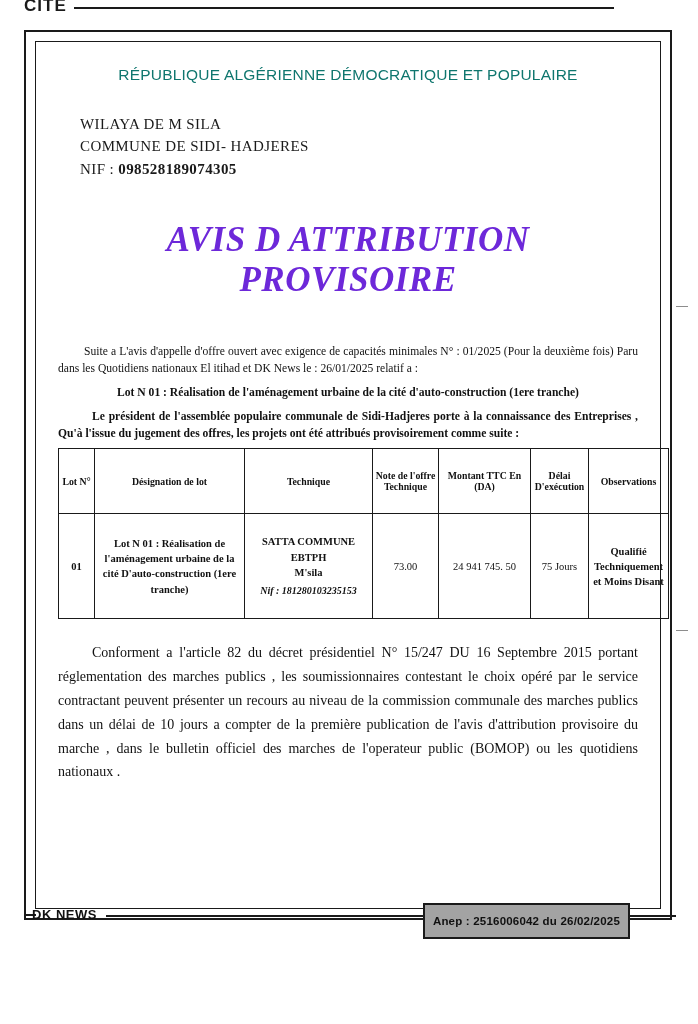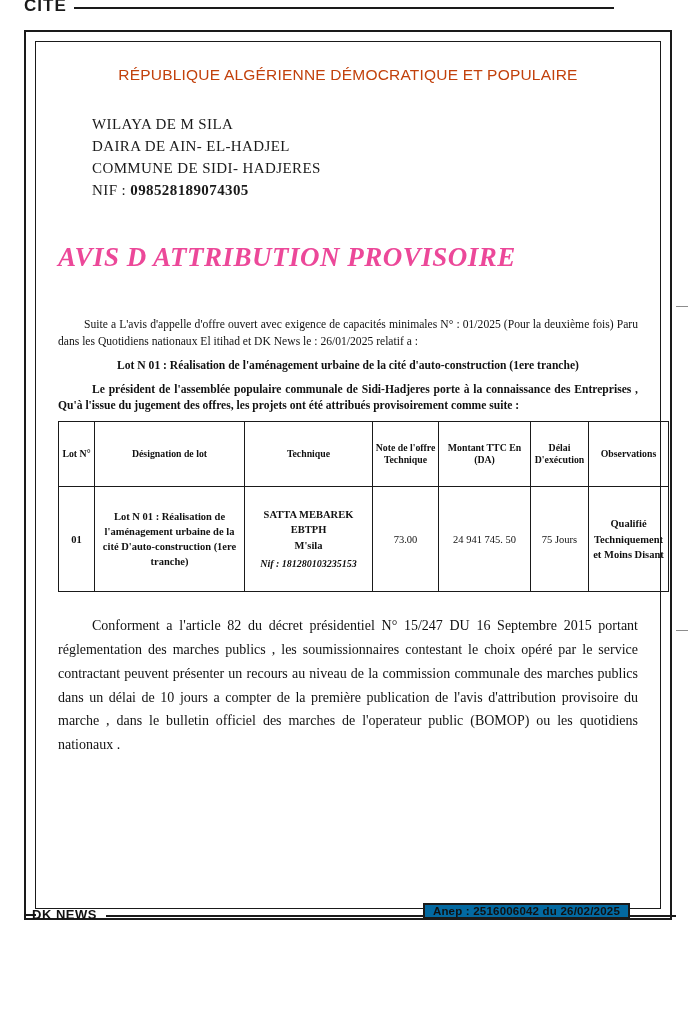--- a/index.html
+++ b/index.html
@@ -63,49 +63,49 @@
     box-sizing: border-box;
     padding: 18px 22px 10px 22px;
   }
 
   .republic {
     font-family: "Liberation Sans", sans-serif;
     font-size: 15.5px;
     text-align: center;
     letter-spacing: 0.2px;
     margin: 6px 0 30px 0;
-    color: #c2410c;
+    color: #0f766e;
   }
 
   .admin-block {
-    margin-left: 34px;
+    margin-left: 22px;
     line-height: 1.45;
     font-size: 15px;
     letter-spacing: 0.4px;
     color: #1a1a1a;
   }
   .admin-block div {
     white-space: nowrap;
   }
   .admin-block .nif {
     margin-top: 1px;
   }
   .admin-block .nif b {
     font-weight: bold;
   }
 
   .title {
-    text-align: left;
+    text-align: center;
     font-family: "Liberation Serif", serif;
     font-style: italic;
     font-weight: bold;
-    font-size: 27px;
+    font-size: 35px;
     letter-spacing: 0.5px;
     margin: 40px 0 44px 0;
-    color: #ec4899;
+    color: #6d28d9;
   }
 
   .para {
     font-size: 11.6px;
     line-height: 1.45;
     text-align: justify;
     margin: 0 0 6px 0;
     color: #111;
   }
   .para.indent { text-indent: 34px; }
@@ -195,23 +195,23 @@
     position: absolute;
     left: 82px;
     right: 0px;
     top: 10px;
     border-top: 2px solid #1a1a1a;
   }
   .bottom-bar .anep {
     position: absolute;
     right: 46px;
     top: -2px;
-    background: #0369a1;
+    background: #a3a3a3;
     border: 2px solid #1a1a1a;
-    padding: 0 8px;
+    padding: 10px 8px;
     font-family: "Liberation Sans", sans-serif;
     font-weight: bold;
     font-size: 11.5px;
     letter-spacing: 0.2px;
   }
   .corner-l {
     position: absolute;
     left: 24px;
     top: 900px;
     width: 10px;
@@ -249,21 +249,20 @@
   <div class="rule"></div>
 </div>
 
 <div class="notice">
   <div class="inner">
 
     <div class="republic">RÉPUBLIQUE ALGÉRIENNE DÉMOCRATIQUE ET POPULAIRE</div>
 
     <div class="admin-block">
       <div>WILAYA DE M SILA</div>
-      <div>DAIRA DE AIN- EL-HADJEL</div>
       <div>COMMUNE DE SIDI- HADJERES</div>
       <div class="nif"><span>NIF : </span><b>098528189074305</b></div>
     </div>
 
     <div class="title">AVIS D ATTRIBUTION PROVISOIRE</div>
 
     <p class="para indent-sm">Suite a L'avis d'appelle d'offre ouvert avec exigence de capacités minimales N° : 01/2025 (Pour la deuxième fois) Paru dans les Quotidiens nationaux El itihad  et DK News le : 26/01/2025 relatif a :</p>
     <div class="lot-line">Lot N 01 : Réalisation de l'aménagement urbaine de la cité d'auto-construction (1ere tranche)</div>
     <p class="para indent bold">Le président de l'assemblée populaire communale de Sidi-Hadjeres porte à la connaissance des Entreprises , Qu'à l'issue du jugement des offres, les projets ont été attribués provisoirement comme suite :</p>
 
@@ -286,21 +285,21 @@
           <th>Montant TTC En (DA)</th>
           <th>Délai D'exécution</th>
           <th>Observations</th>
         </tr>
       </thead>
       <tbody>
         <tr>
           <td class="lotno">01</td>
           <td class="des">Lot N 01 : Réalisation de l'aménagement urbaine de la cité D'auto-construction (1ere tranche)</td>
           <td class="ent">
-            <div>SATTA MEBAREK</div>
+            <div>SATTA COMMUNE</div>
             <div>EBTPH</div>
             <div>M'sila</div>
             <span class="nifline">Nif : 181280103235153</span>
           </td>
           <td class="num">73.00</td>
           <td class="num">24 941 745. 50</td>
           <td class="num">75 Jours</td>
           <td class="obs">Qualifié Techniquement et Moins Disant</td>
         </tr>
       </tbody>

